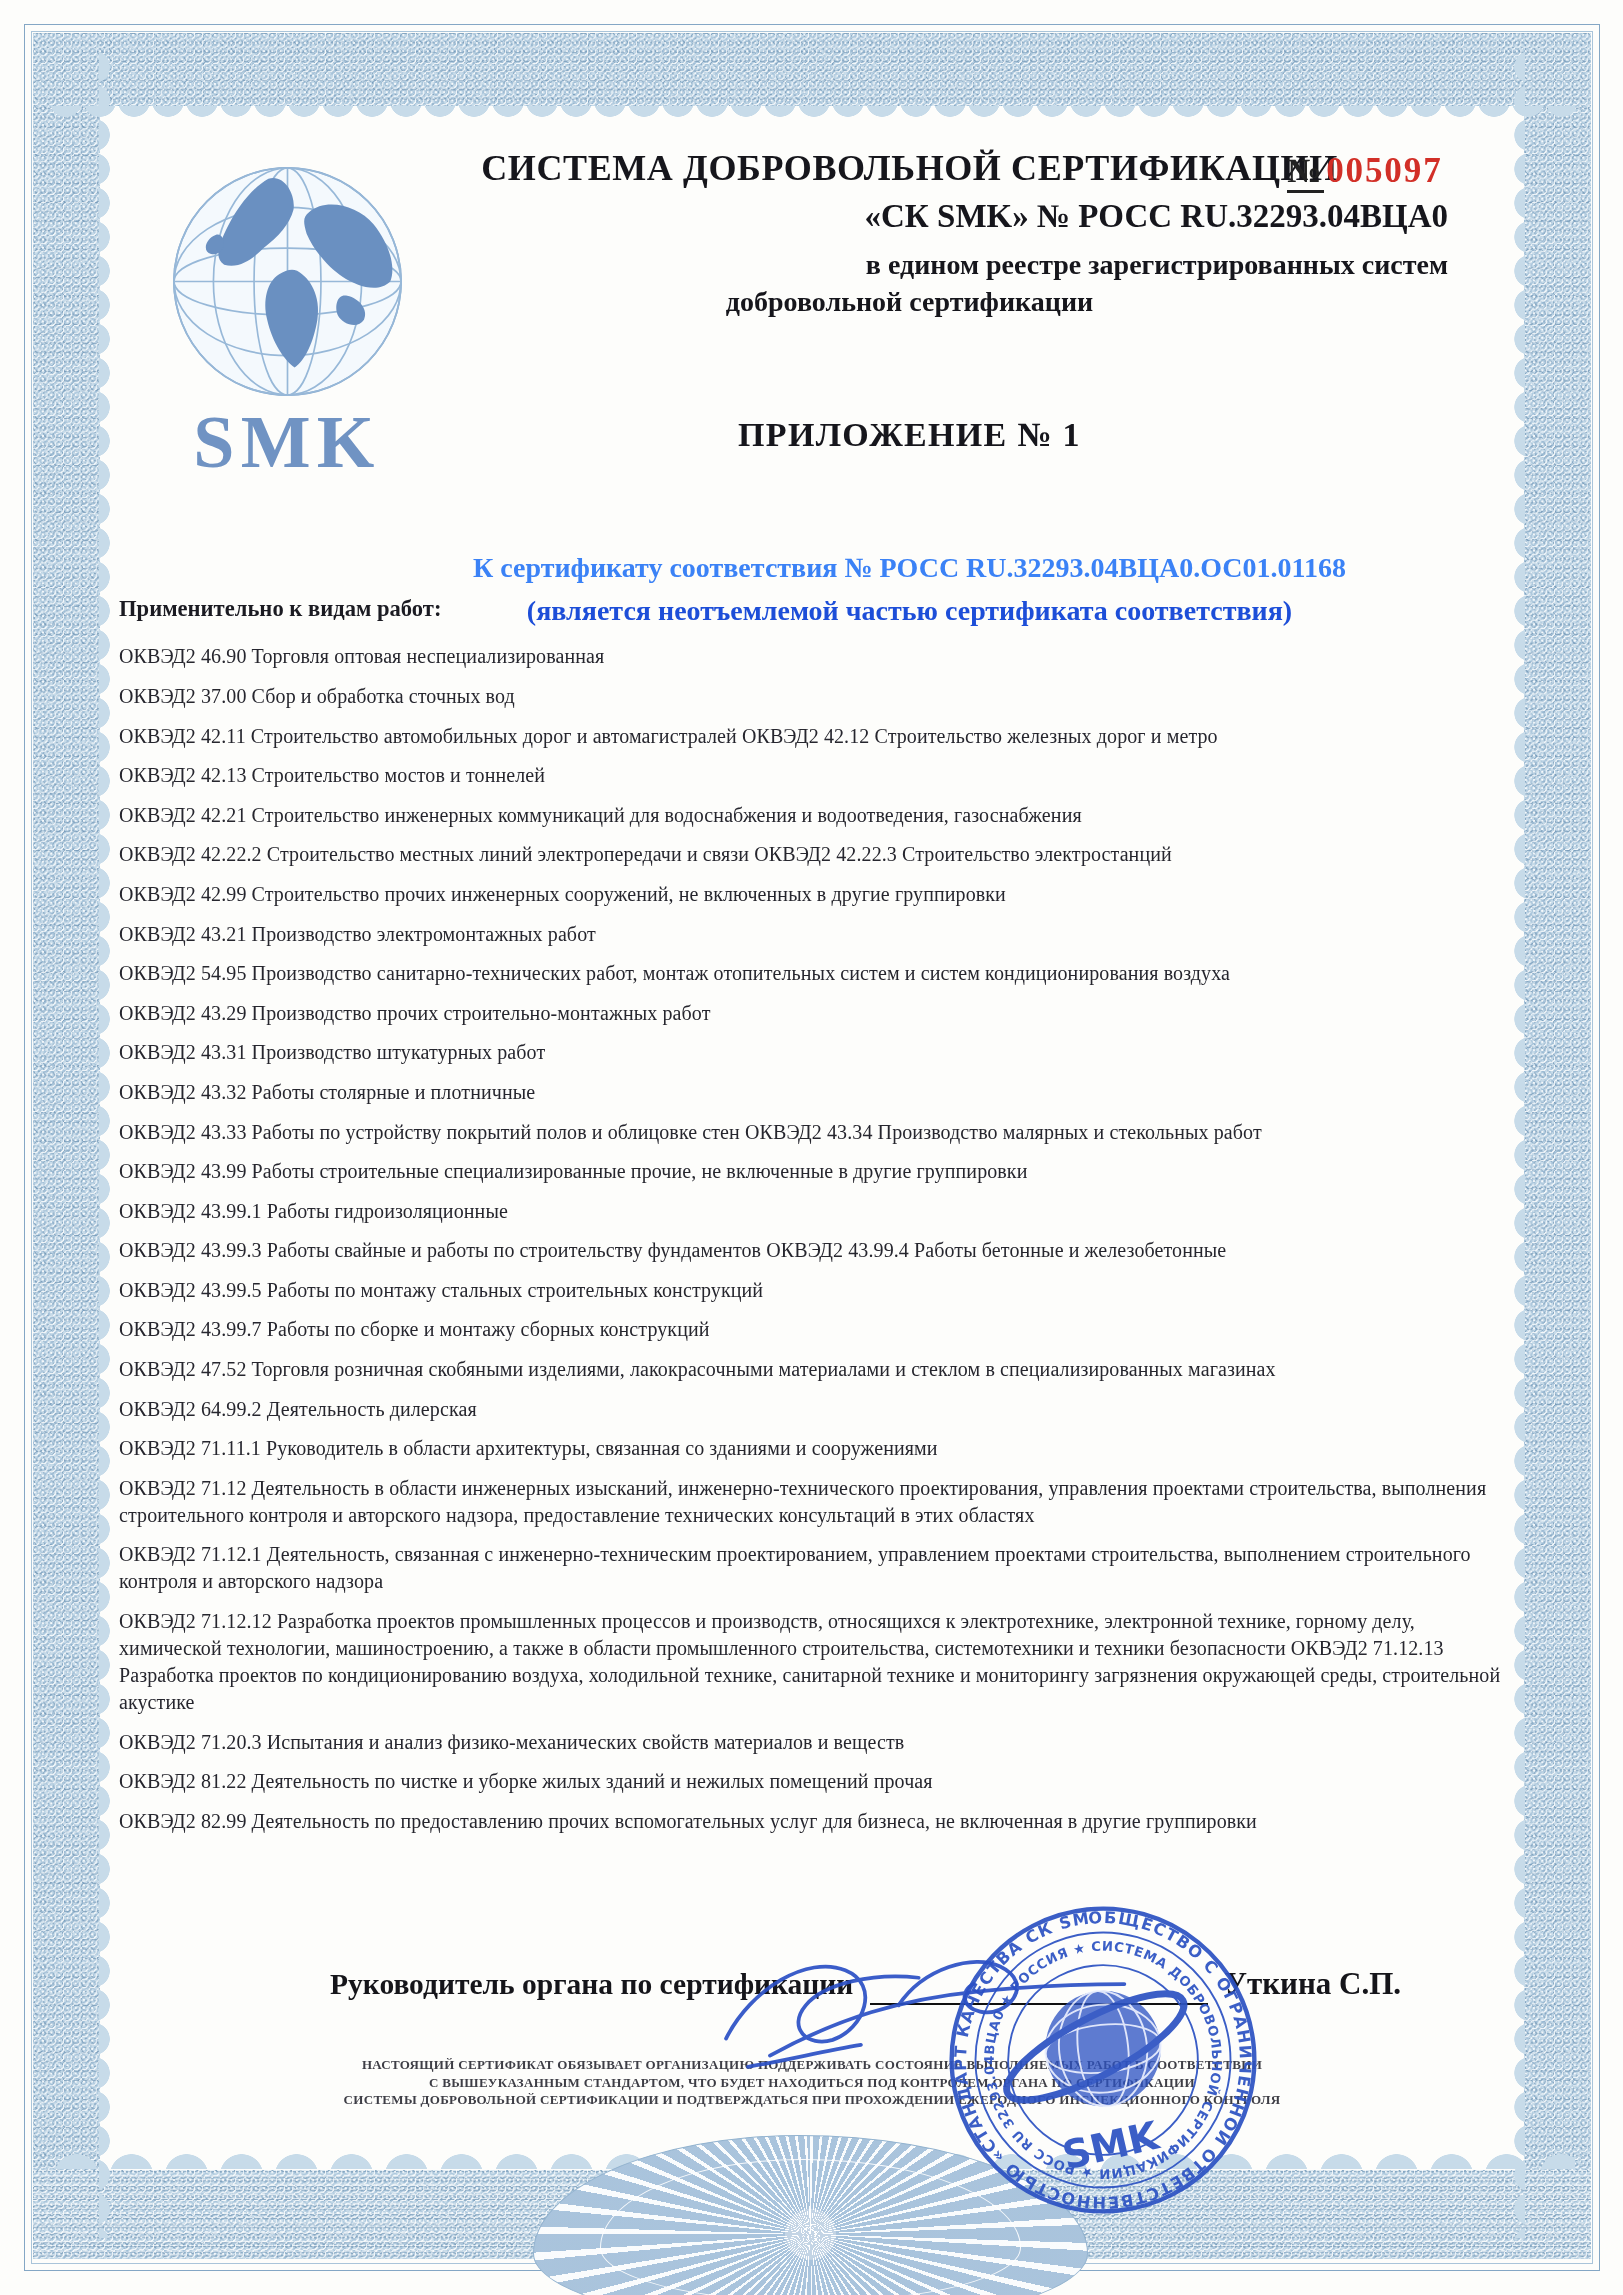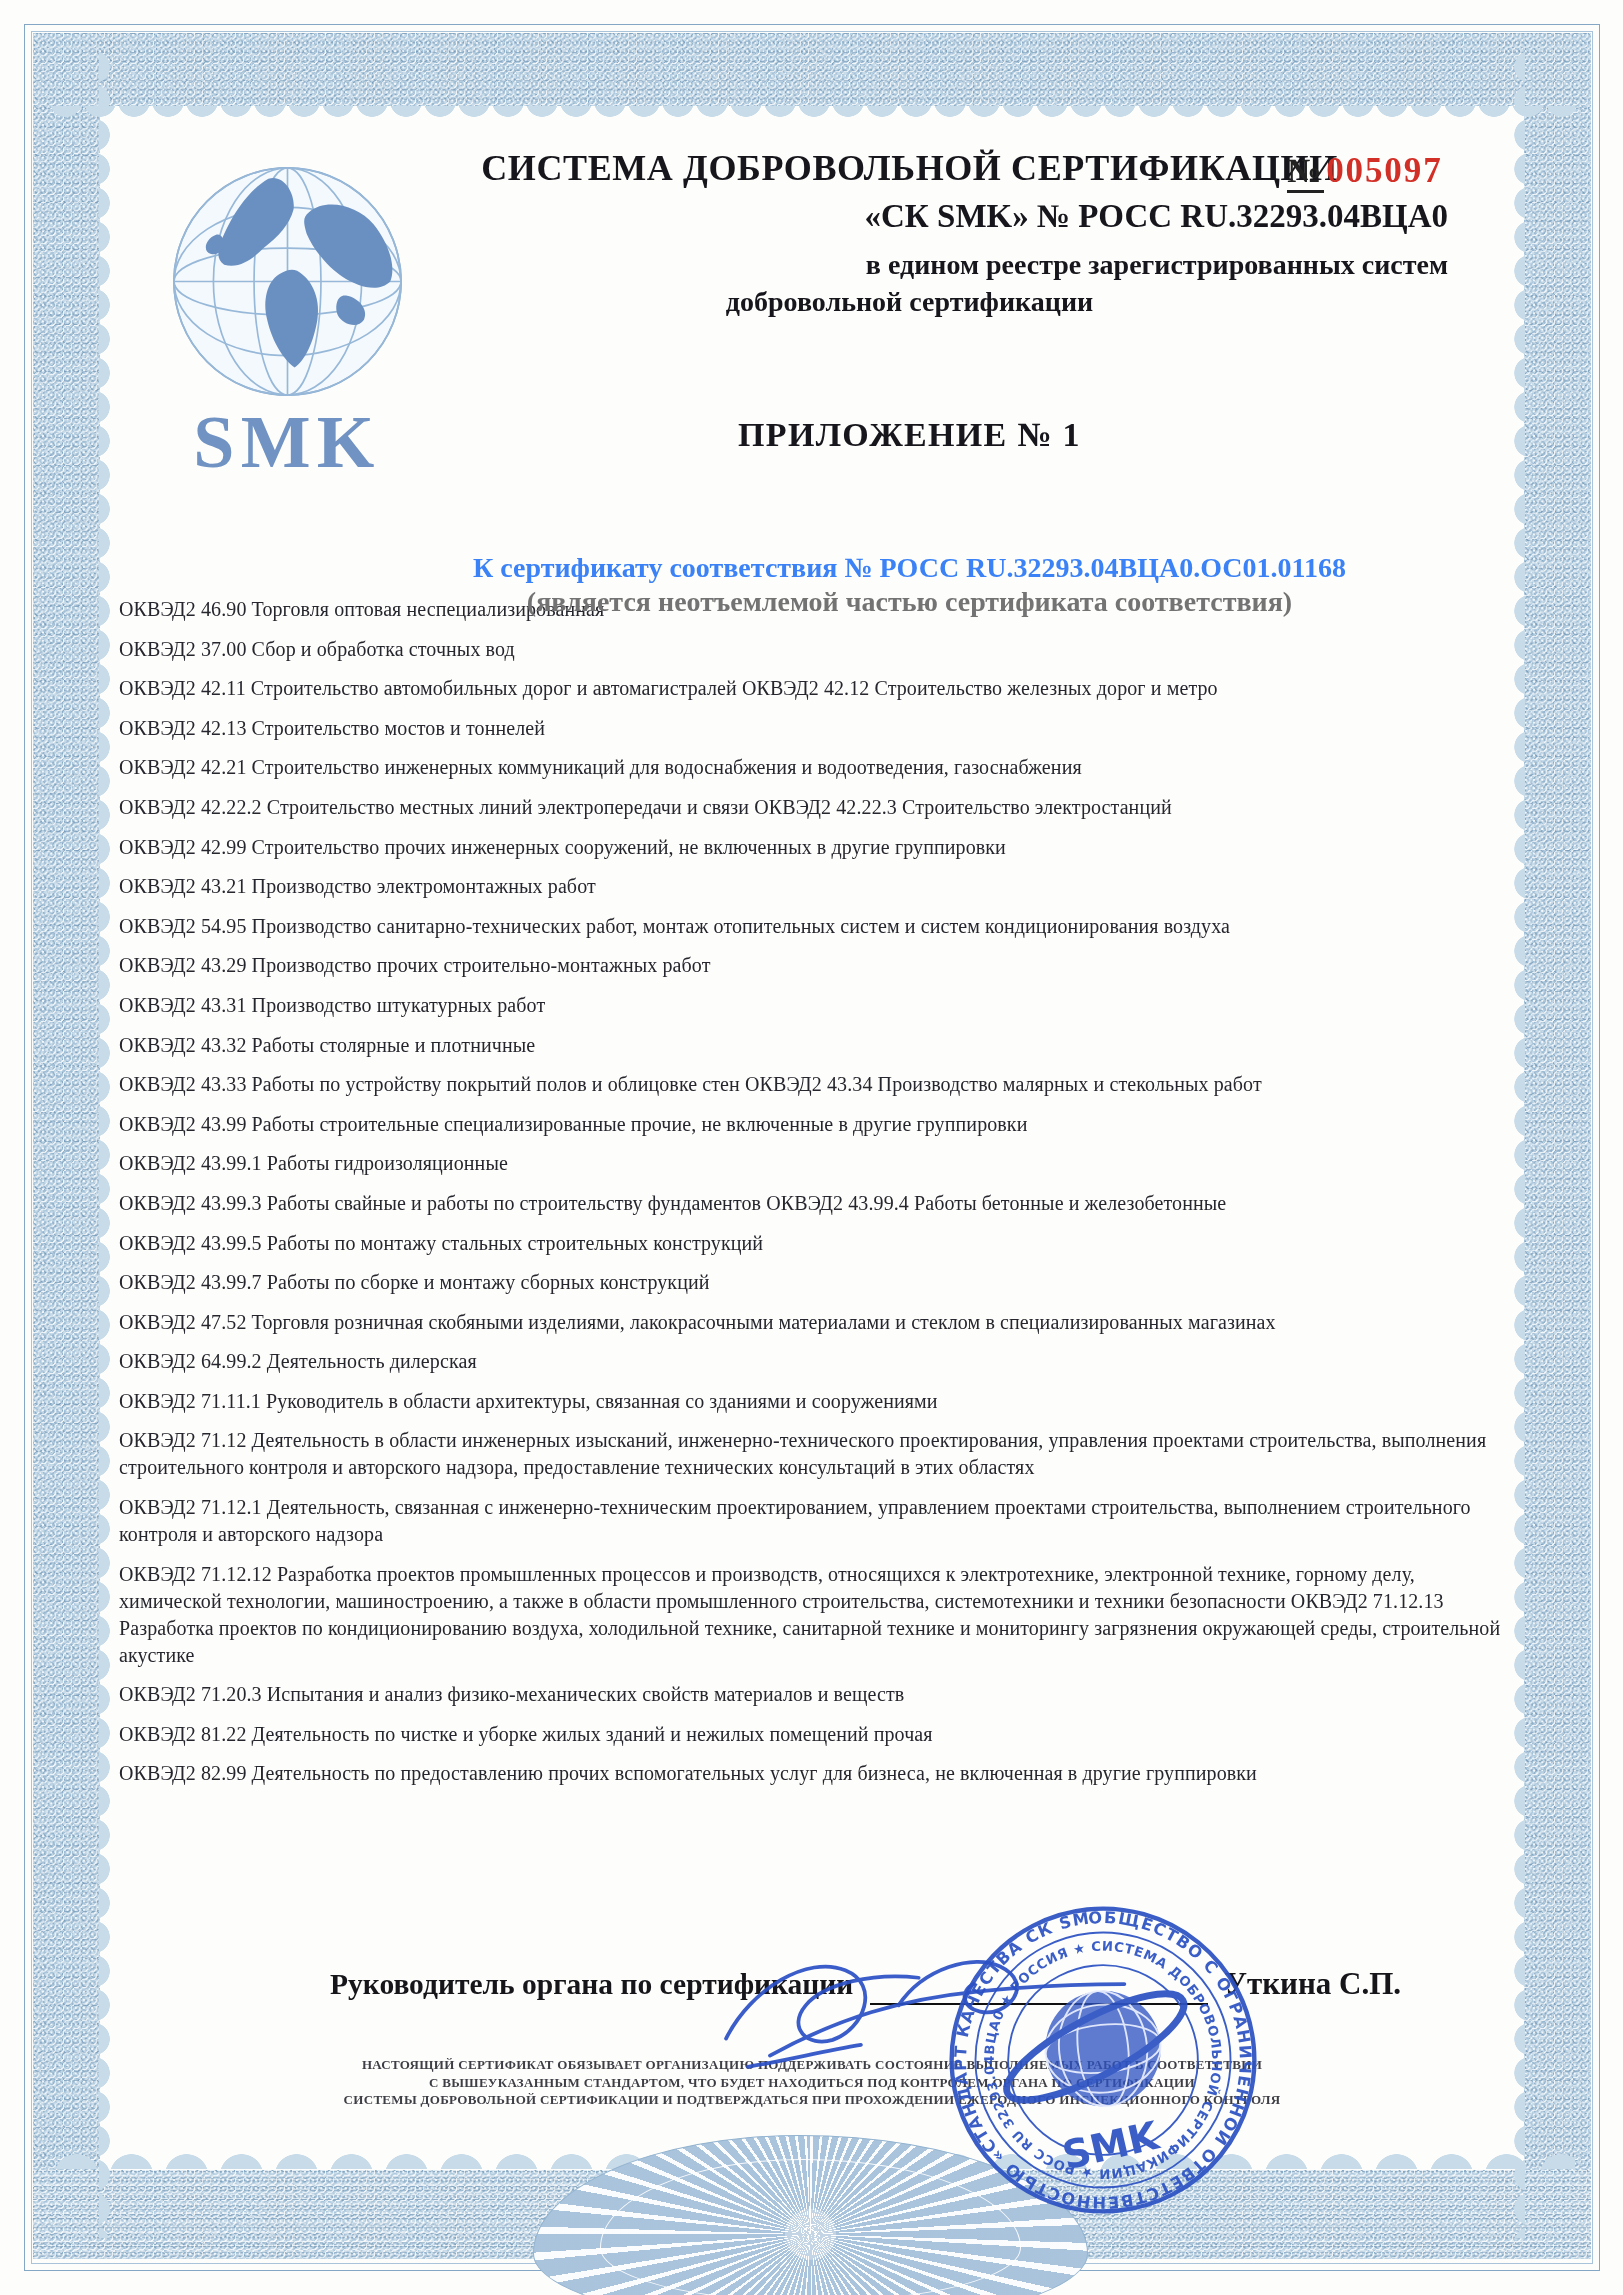--- a/index.html
+++ b/index.html
@@ -66,21 +66,21 @@
     font-family:"Liberation Serif","DejaVu Serif",serif; font-weight:bold;
     font-size:74px; line-height:1; color:#7093c3; letter-spacing:6.3px; margin-top:3.8px;
   }
   .title-stack{position:absolute; left:371px; right:176px; top:150px; text-align:center; z-index:4;}
   .t1{font-size:36px; font-weight:bold; letter-spacing:0.6px; line-height:1.05; color:#16161c;}
   .t2{font-size:33px; font-weight:bold; margin-top:10px; color:#16161c;text-align:right;}
   .t3{font-size:28px; font-weight:bold; margin-top:14px; color:#16161c;text-align:right;}
   .t4{font-size:28px; font-weight:bold; margin-top:5px; color:#16161c;}
   .appendix{font-size:34px; font-weight:bold; margin-top:98px; letter-spacing:1.3px; color:#16161c;}
   .cert1{font-size:28px; font-weight:bold; margin-top:98px; white-space:nowrap; color:#3b82f6;text-align:center;}
-  .cert2{font-size:28px; font-weight:bold; margin-top:2px; color:#737373;}
+  .cert2{font-size:28px; font-weight:bold; margin-top:11px; color:#1d4ed8;}
   .serial{position:absolute; left:1287px; top:151px; z-index:5; white-space:nowrap;}
   .serial-prefix{font-size:34px; font-weight:bold; color:#222; border-bottom:3.1px solid #222; padding:0 2.5px 1.3px 0;}
   .serial-number{font-size:35px; font-weight:bold; letter-spacing:1.9px;}
   
   .works{position:absolute; left:119px; right:106px; top:596px; z-index:3;}
   .works-heading{font-size:22.6px; font-weight:bold; margin:0 0 21.4px 0; color:#1b1b22;}
   .okved-list{list-style:none; margin:0; padding:0;}
   .okved-list li{font-size:20px; line-height:27px; margin:0 0 12.6px 0; letter-spacing:0.1px; color:#26262e;}
   
   .signature-row{
@@ -150,20 +150,21 @@
     <div class="cert1">К сертификату соответствия № РОСС RU.32293.04ВЦА0.ОС01.01168</div>
     <div class="cert2">(является неотъемлемой частью сертификата соответствия)</div>
   </div>
 
   <div class="serial">
     <span class="serial-prefix">№</span>
     <span class="serial-number" id="serialNum" style="color: rgb(210, 47, 39);">005097</span>
   </div>
 
   <div class="works">
+    <p class="works-heading">Применительно к видам работ:</p>
     <ul class="okved-list">
         <li>ОКВЭД2 46.90 Торговля оптовая неспециализированная</li>
         <li>ОКВЭД2 37.00 Сбор и обработка сточных вод</li>
         <li>ОКВЭД2 42.11 Строительство автомобильных дорог и автомагистралей ОКВЭД2 42.12 Строительство железных дорог и метро</li>
         <li>ОКВЭД2 42.13 Строительство мостов и тоннелей</li>
         <li>ОКВЭД2 42.21 Строительство инженерных коммуникаций для водоснабжения и водоотведения, газоснабжения</li>
         <li>ОКВЭД2 42.22.2 Строительство местных линий электропередачи и связи ОКВЭД2 42.22.3 Строительство электростанций</li>
         <li>ОКВЭД2 42.99 Строительство прочих инженерных сооружений, не включенных в другие группировки</li>
         <li>ОКВЭД2 43.21 Производство электромонтажных работ</li>
         <li>ОКВЭД2 54.95 Производство санитарно-технических работ, монтаж отопительных систем и систем кондиционирования воздуха</li>

